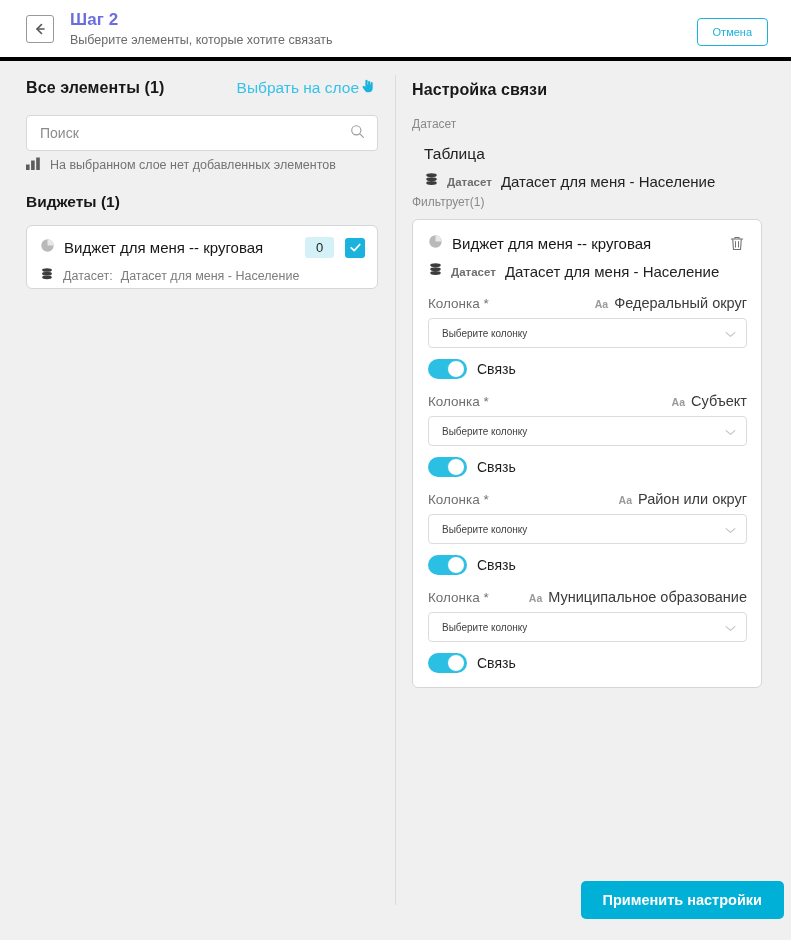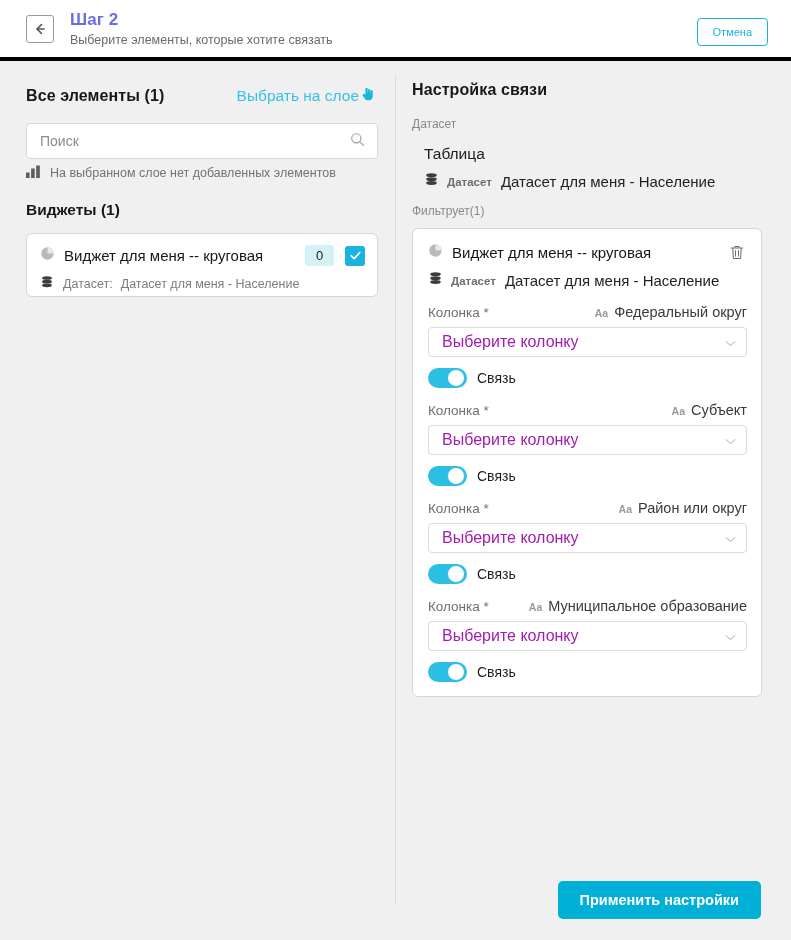--- a/index.html
+++ b/index.html
@@ -69,21 +69,21 @@
   .divider {
     position: absolute;
     left: 395px; top: 14px;
     width: 1px; height: 830px;
     background: #dcdcdc;
   }
 
   
   .left {
     width: 395px;
-    padding: 24px 17px 0 26px;
+    padding: 16px 17px 0 26px;
   }
   .left-head {
     display: flex;
     align-items: baseline;
     justify-content: space-between;
     padding-right: 2px;
   }
   .left-title {
     font-size: 16px;
     font-weight: bold;
@@ -218,21 +218,21 @@
     margin-left: 8px;
   }
   .ds-full {
     font-size: 15px;
     color: #222;
     margin-left: 9px;
   }
   .filters-label {
     font-size: 12px;
     color: #8a8a8a;
-    margin-top: 13px;
+    margin-top: 4px;
   }
 
   .link-card {
     margin-top: 10px;
     background: #fff;
     border: 1px solid #d6d6d6;
     border-radius: 6px;
     padding: 13px 14px 14px 15px;
   }
   .link-head {
@@ -286,22 +286,22 @@
     border: 1px solid #dcdcdc;
     border-radius: 4px;
     background: #fff;
     display: flex;
     align-items: center;
     padding: 0 10px 0 13px;
     cursor: pointer;
   }
   .select .ph {
     flex: 1;
-    font-size: 16px;
-    color: #a21caf;
+    font-size: 10px;
+    color: #404040;
   }
   .toggle-row {
     display: flex;
     align-items: center;
     margin-top: 11px;
     gap: 10px;
   }
   .toggle {
     width: 39px; height: 20px;
     border-radius: 10px;
@@ -325,21 +325,21 @@
 
   
   .footer {
     position: absolute;
     left: 0; bottom: 0;
     width: 791px;
     height: 80px;
     display: flex;
     align-items: center;
     justify-content: flex-end;
-    padding-right: 30px;
+    padding-right: 7px;
   }
   .apply-btn {
     height: 38px;
     padding: 0 22px;
     background: #00b0d7;
     color: #fff;
     border: none;
     border-radius: 5px;
     font-size: 14.5px;
     font-weight: bold;

